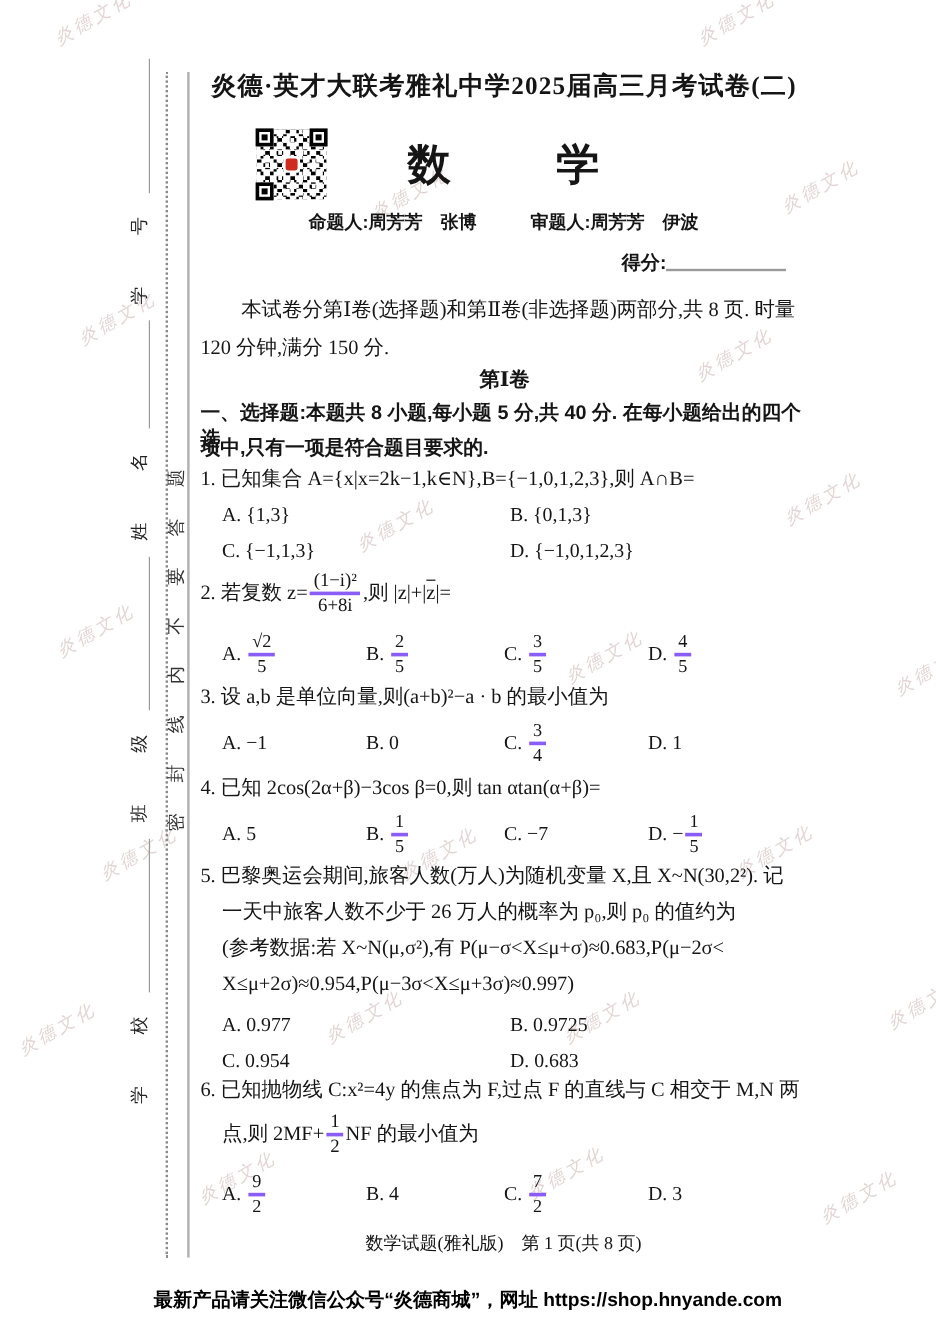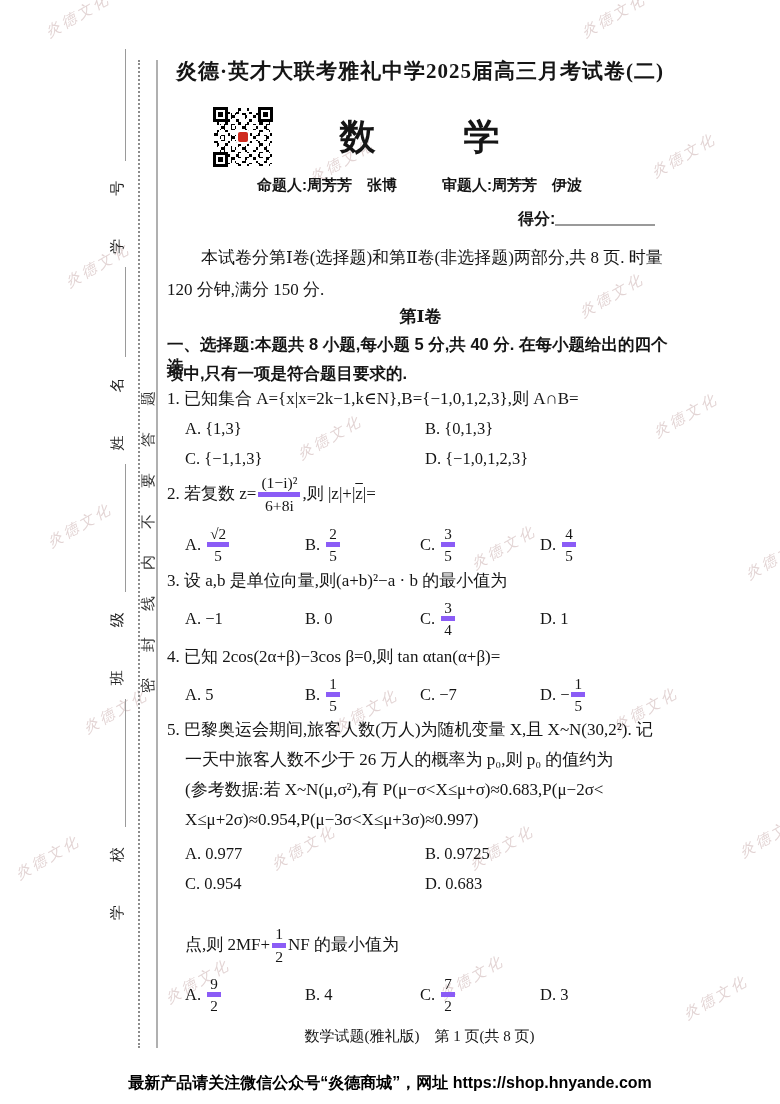--- a/index.html
+++ b/index.html
@@ -60,21 +60,21 @@
   .indent{text-indent:34px;}
 
   
   .orow{position:absolute;left:185px;width:489px;font-size:16.5px;line-height:22px;}
   .orow .o{display:inline-block;vertical-align:middle;}
   .w240{width:240px;} .w120{width:120px;} .w115{width:115px;}
   .fracrow{line-height:40px;}
 
   .frac{display:inline-flex;flex-direction:column;align-items:center;
         vertical-align:middle;line-height:1.15;font-size:0.92em;margin:0 2px;position:relative;top:-1px;}
-  .frac .fn{padding:0 3px;border-bottom:5px solid #8b5cf6;}
+  .frac .fn{padding:0 3px;border-bottom:3px solid #8b5cf6;}
   .frac .fd{padding:0 3px;}
   .zbar{text-decoration:overline;}
 
   .footer{position:absolute;left:167px;top:1027px;width:505px;text-align:center;font-size:15px;}
   .banner{position:absolute;left:0;top:1073px;width:780px;text-align:center;font-size:16px;
           font-weight:bold;font-family:"Liberation Sans","DejaVu Sans",sans-serif;color:#000;}
 </style>
 </head>
 <body>
 
@@ -191,20 +191,21 @@
   <div class="line" style="top:749px;padding-left:18px;width:489px">一天中旅客人数不少于 26 万人的概率为 p₀,则 p₀ 的值约为</div>
   <div class="line" style="top:779px;padding-left:18px;width:489px">(参考数据:若 X~N(μ,σ²),有 P(μ−σ&lt;X≤μ+σ)≈0.683,P(μ−2σ&lt;</div>
   <div class="line" style="top:809px;padding-left:18px;width:489px">X≤μ+2σ)≈0.954,P(μ−3σ&lt;X≤μ+3σ)≈0.997)</div>
   <div class="orow" style="top:842px">
     <span class="o w240">A. 0.977</span><span class="o">B. 0.9725</span>
   </div>
   <div class="orow" style="top:872px">
     <span class="o w240">C. 0.954</span><span class="o">D. 0.683</span>
   </div>
 
+  <div class="line" style="top:897px">6. 已知抛物线 C:x²=4y 的焦点为 F,过点 F 的直线与 C 相交于 M,N 两</div>
   <div class="line fracrow" style="top:925px;padding-left:18px;width:489px">
     <span>点,则 2MF+</span><span class="frac">
         <span class="fn">1</span>
         <span class="fd">2</span>
       </span><span>NF 的最小值为</span>
   </div>
   <div class="orow fracrow" style="top:974px">
     <span class="o w120"><span>A.</span> <span class="frac">
           <span class="fn">9</span>
           <span class="fd">2</span>

